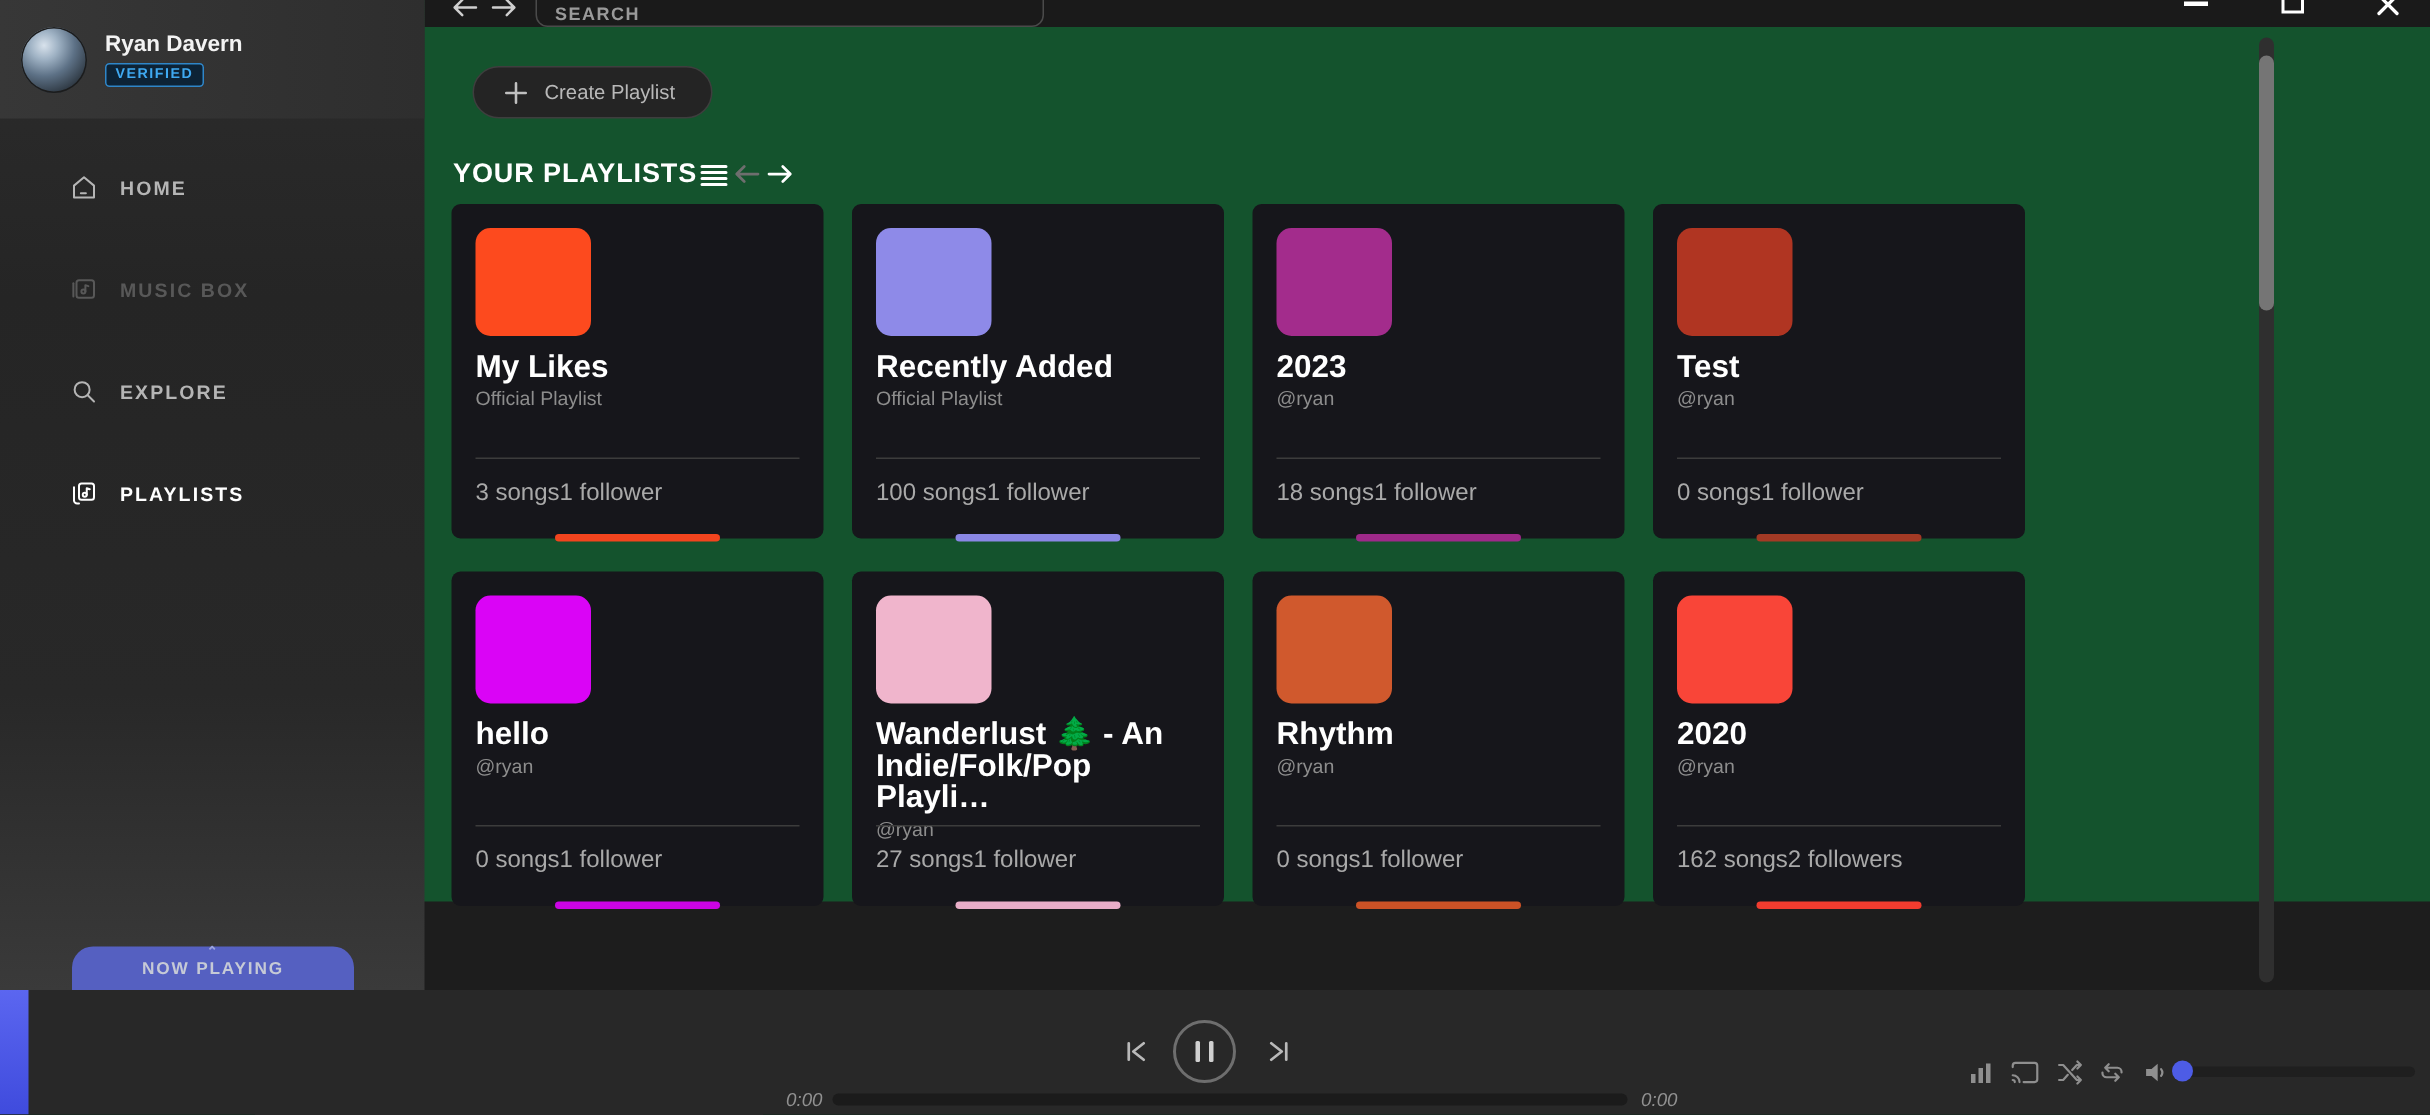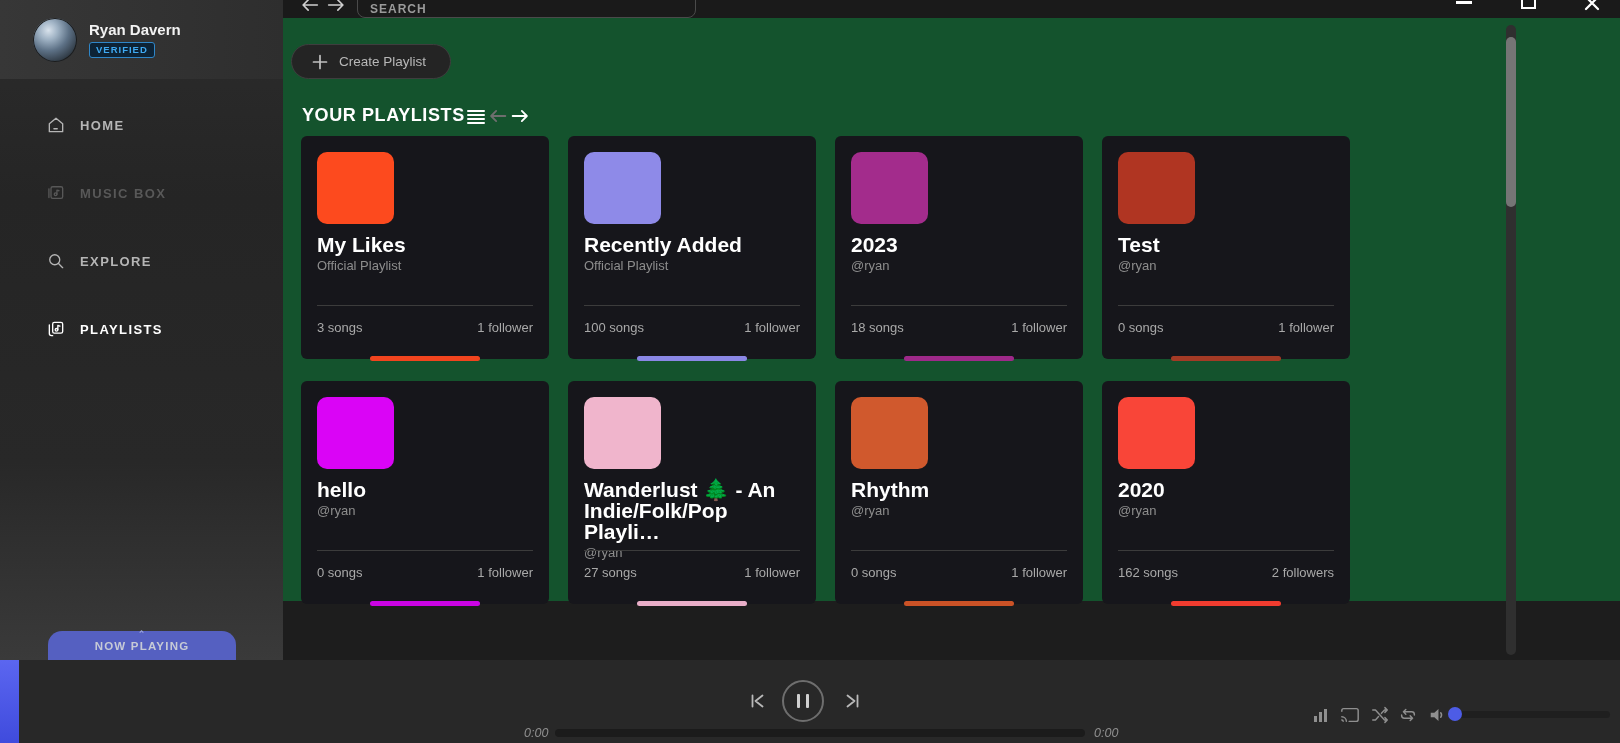--- a/index.html
+++ b/index.html
@@ -7,21 +7,21 @@
     font-family:"Liberation Sans", sans-serif; }
   .stage { position:relative; width:1620px; height:601px; background:#14532d; }
 
   
   .main-topstrip { position:absolute; left:283px; right:0; top:0; height:18px; background:#1a1a1a; }
 
   
   .sidebar { position:absolute; left:0; top:0; width:283px; height:660px; z-index:4;
     background:linear-gradient(180deg,#2c2c2c 0%,#252525 30%,#282828 70%,#3a3a3a 100%); }
   .profile { position:absolute; top:0; left:0; right:0; height:79px;
-    background:linear-gradient(90deg,#373737,#2e2e2e); display:flex; align-items:center; padding-left:33px; }
+    background:linear-gradient(90deg,#373737,#2e2e2e); display:flex; align-items:center; padding-left:14px; }
   .avatar { width:44px; height:44px; border-radius:50%; flex:0 0 44px;
     background:radial-gradient(circle at 35% 28%, #d8e2ec 0%, #9fb2c4 22%, #5d7186 48%, #2a333c 80%, #141a20 100%);
     box-shadow:0 0 0 1px #1c1c1c inset; }
   .profile-meta { margin-left:12px; display:flex; flex-direction:column; }
   .profile-name { color:#f2f2f2; font-size:15px; font-weight:bold; }
   .verified-badge { margin-top:4px; align-self:flex-start; border:1px solid #2f86c8; border-radius:3px;
     background:#0d2336; color:#3fa9f1; font-size:9.5px; font-weight:bold; letter-spacing:1px; padding:1px 6px 2px; }
 
   .nav { position:absolute; top:108px; left:0; right:0; }
   .nav-item { display:flex; align-items:center; height:34px; margin-bottom:34px; padding-left:46px;
@@ -47,42 +47,42 @@
     border:1px solid #4a4a4a; border-radius:8px; background:transparent; color:#9a9a9a;
     font-size:12px; letter-spacing:1px; padding:15px 0 0 12px; font-weight:bold; }
 
   .win-btn { position:absolute; cursor:pointer; }
   .win-min { left:1456px; top:1px; width:16px; height:3px; background:#ffffff; }
   .win-max { left:1521px; top:-4px; width:15px; height:13px; border:2px solid #ffffff; }
   .win-close { left:1583px; top:-6px; width:18px; height:18px; }
   .win-close svg { width:18px; height:18px; stroke:#ffffff; stroke-width:2.2; stroke-linecap:round; }
 
   
-  .actions { position:absolute; left:291px; top:44px; display:flex; gap:24px; }
+  .actions { position:absolute; left:315px; top:44px; display:flex; gap:24px; }
   .pill { height:35px; border:1px solid #3e3e3e; background:#242424; border-radius:18px;
     display:flex; align-items:center; padding:0 24px 0 20px; color:#b8b8b8; font-size:13.5px; gap:11px; cursor:pointer; }
   .pill svg { width:16px; height:16px; stroke:#c0c0c0; fill:none; stroke-width:1.7; stroke-linecap:round; stroke-linejoin:round; }
 
   
   .heading-row { position:absolute; left:302px; top:105px; display:flex; gap:0; }
   .section-title { color:#ffffff; font-size:18px; font-weight:800; letter-spacing:0.6px; }
   .hrow-icon { width:22px; height:22px; display:inline-flex; cursor:pointer; }
   .hrow-icon svg { width:22px; height:22px; stroke:#ffffff; fill:none; stroke-width:2; stroke-linecap:round; stroke-linejoin:round; }
   .hrow-icon.dim svg { stroke:#6e6e6e; }
 
   
   .grid { position:absolute; left:301px; top:136px; display:grid;
     grid-template-columns:repeat(4,248px); grid-auto-rows:223px; column-gap:19px; row-gap:22px; }
   .card { position:relative; background:#16161b; border-radius:6px; padding:16px; cursor:pointer; }
   .cover { width:77px; height:72px; border-radius:10px; }
   .card-title { margin-top:10px; color:#ffffff; font-size:21px; font-weight:bold; line-height:21px; width:216px; }
   .card-sub { margin-top:3px; color:#8d8d8d; font-size:13px; }
   .card-divider { position:absolute; left:16px; right:16px; top:169px; height:1px; background:#3c3c3c; }
-  .card-stats { position:absolute; left:16px; right:16px; top:184px; display:flex; justify-content:space-between;
-    color:#a9a9a9; font-size:13px; }
+  .card-stats { position:absolute; left:16px; right:16px; top:184px; display:flex; justify-content:flex-start;
+    color:#a9a9a9; font-size:16px; }
   .card-bar { position:absolute; bottom:-2px; left:50%; transform:translateX(-50%);
     width:110px; height:5px; border-radius:3px; }
 
   
   .scrollbar-track { position:absolute; left:1506px; top:25px; width:10px; height:630px;
     background:#2f2f2f; border-radius:5px; z-index:3; cursor:pointer; }
   .scrollbar-thumb { position:absolute; left:0; top:12px; width:10px; height:170px;
     background:#757575; border-radius:5px; cursor:pointer; }
 
   

